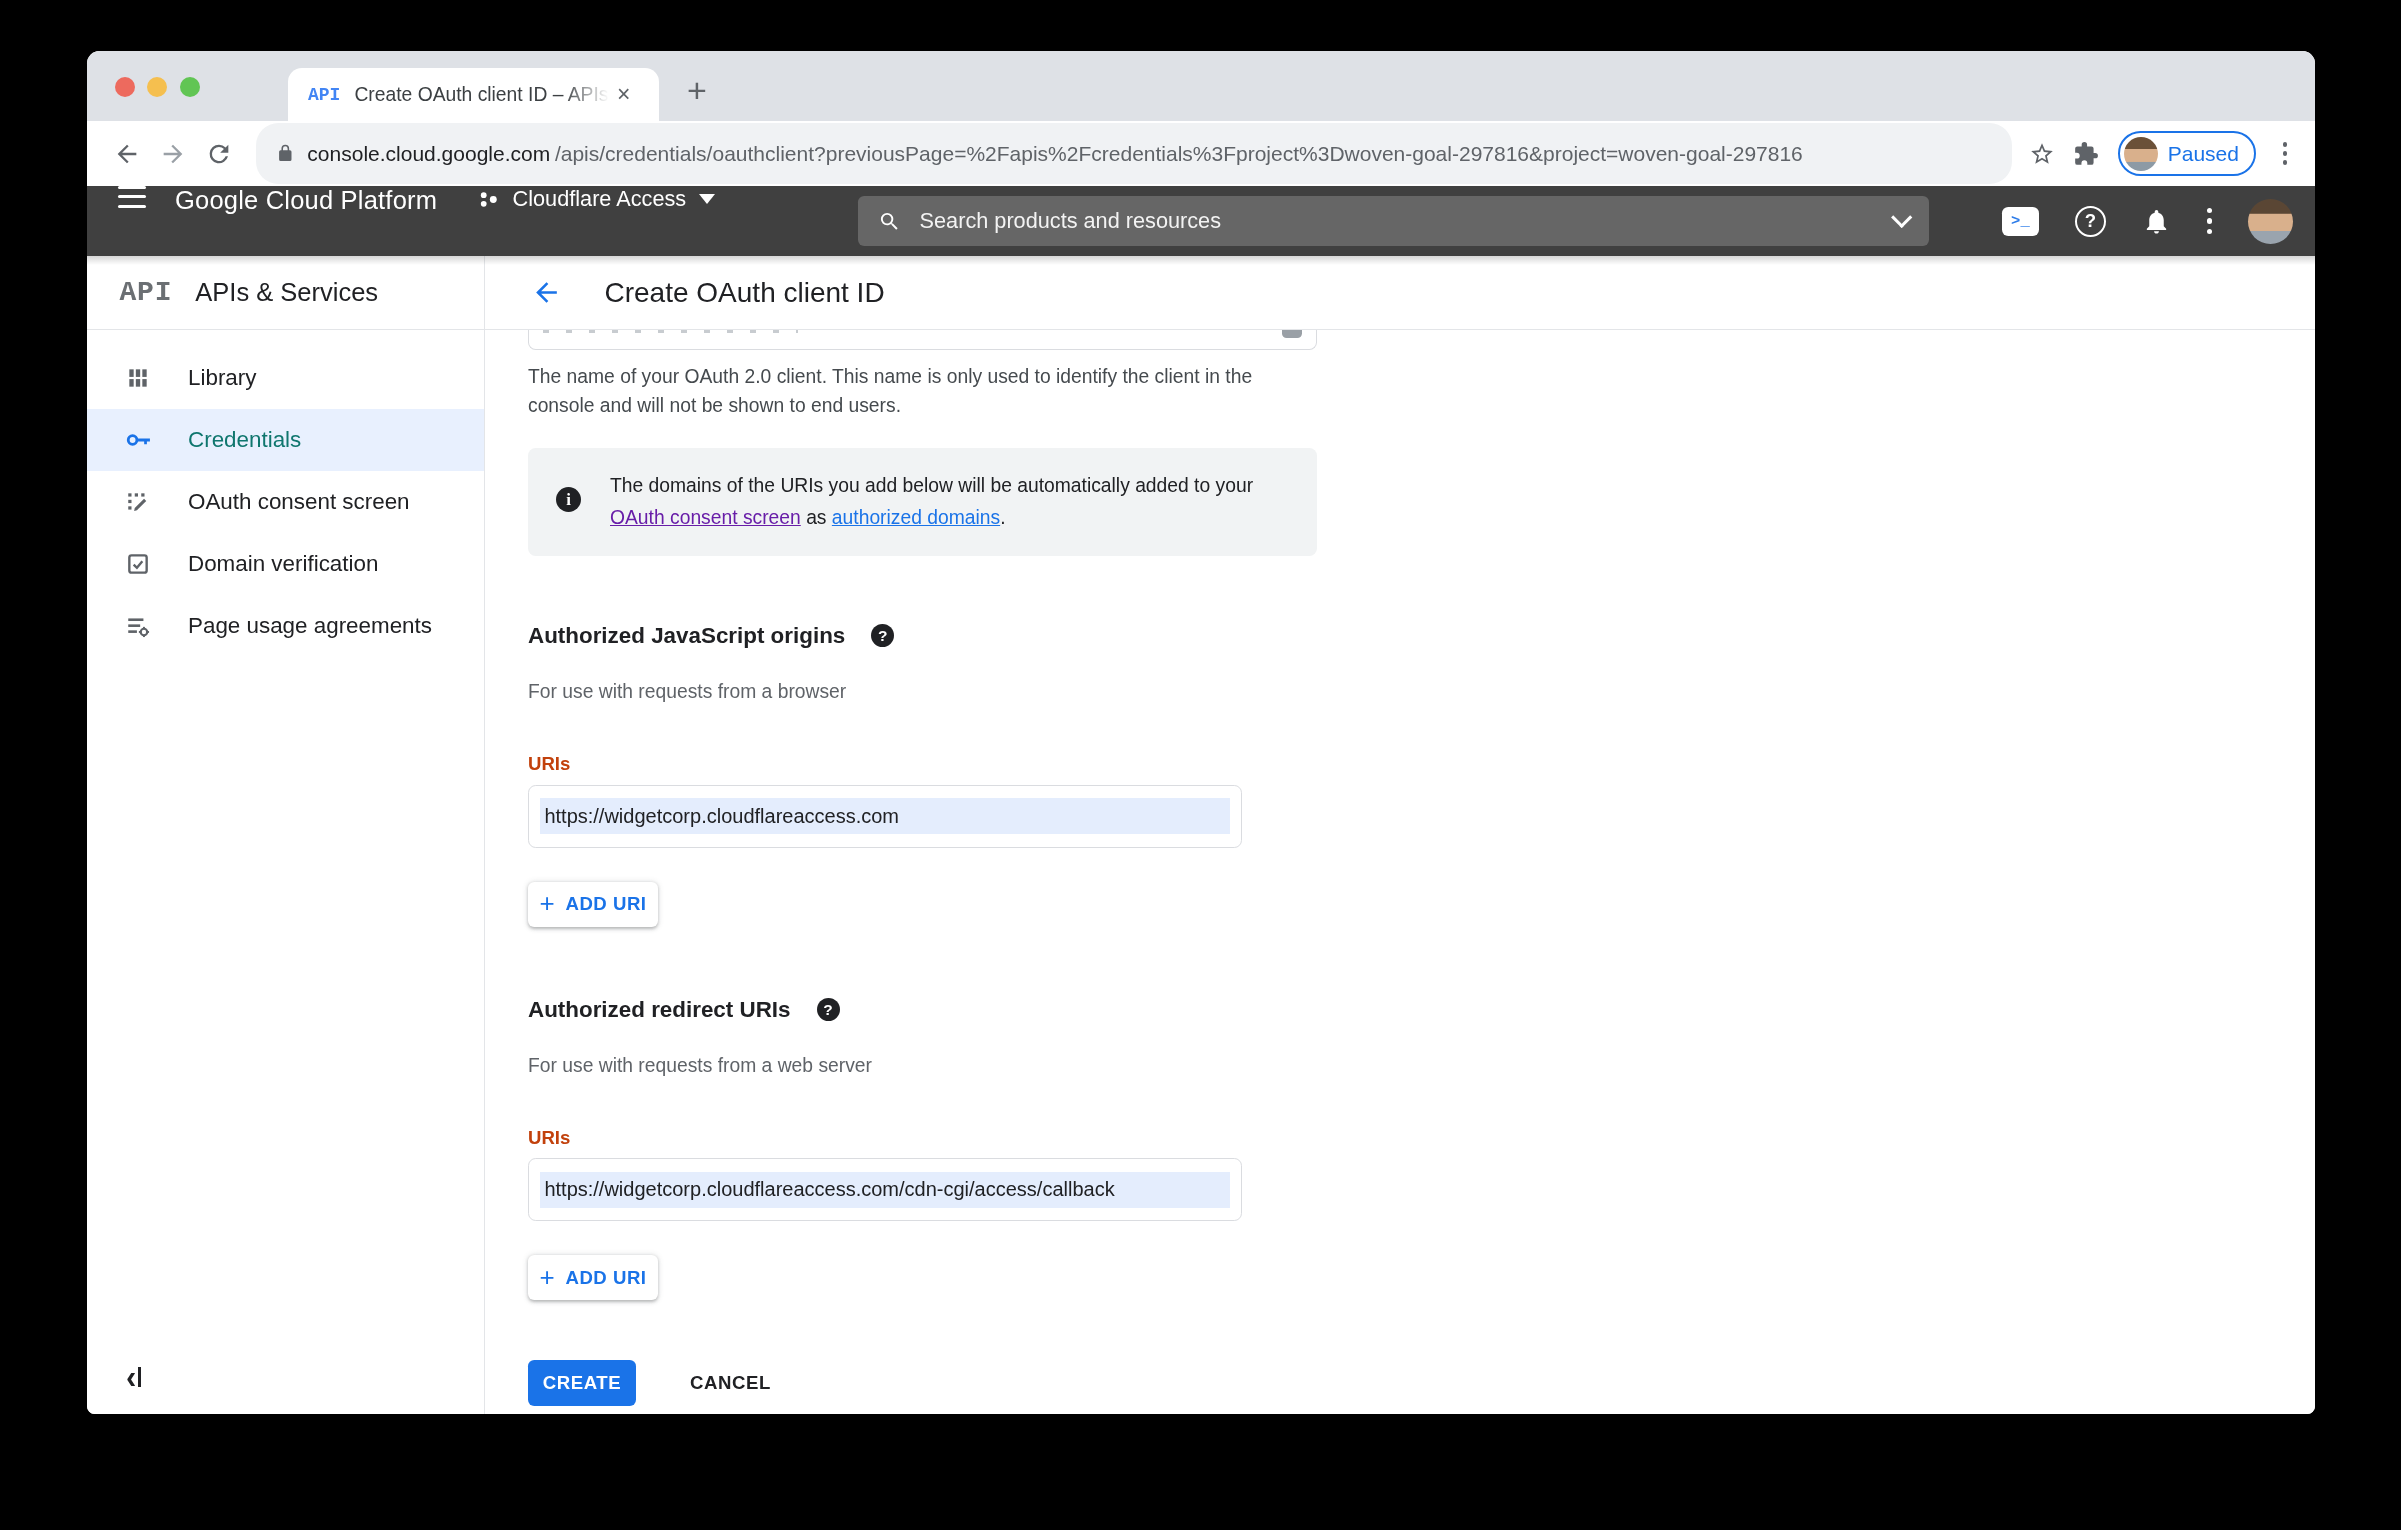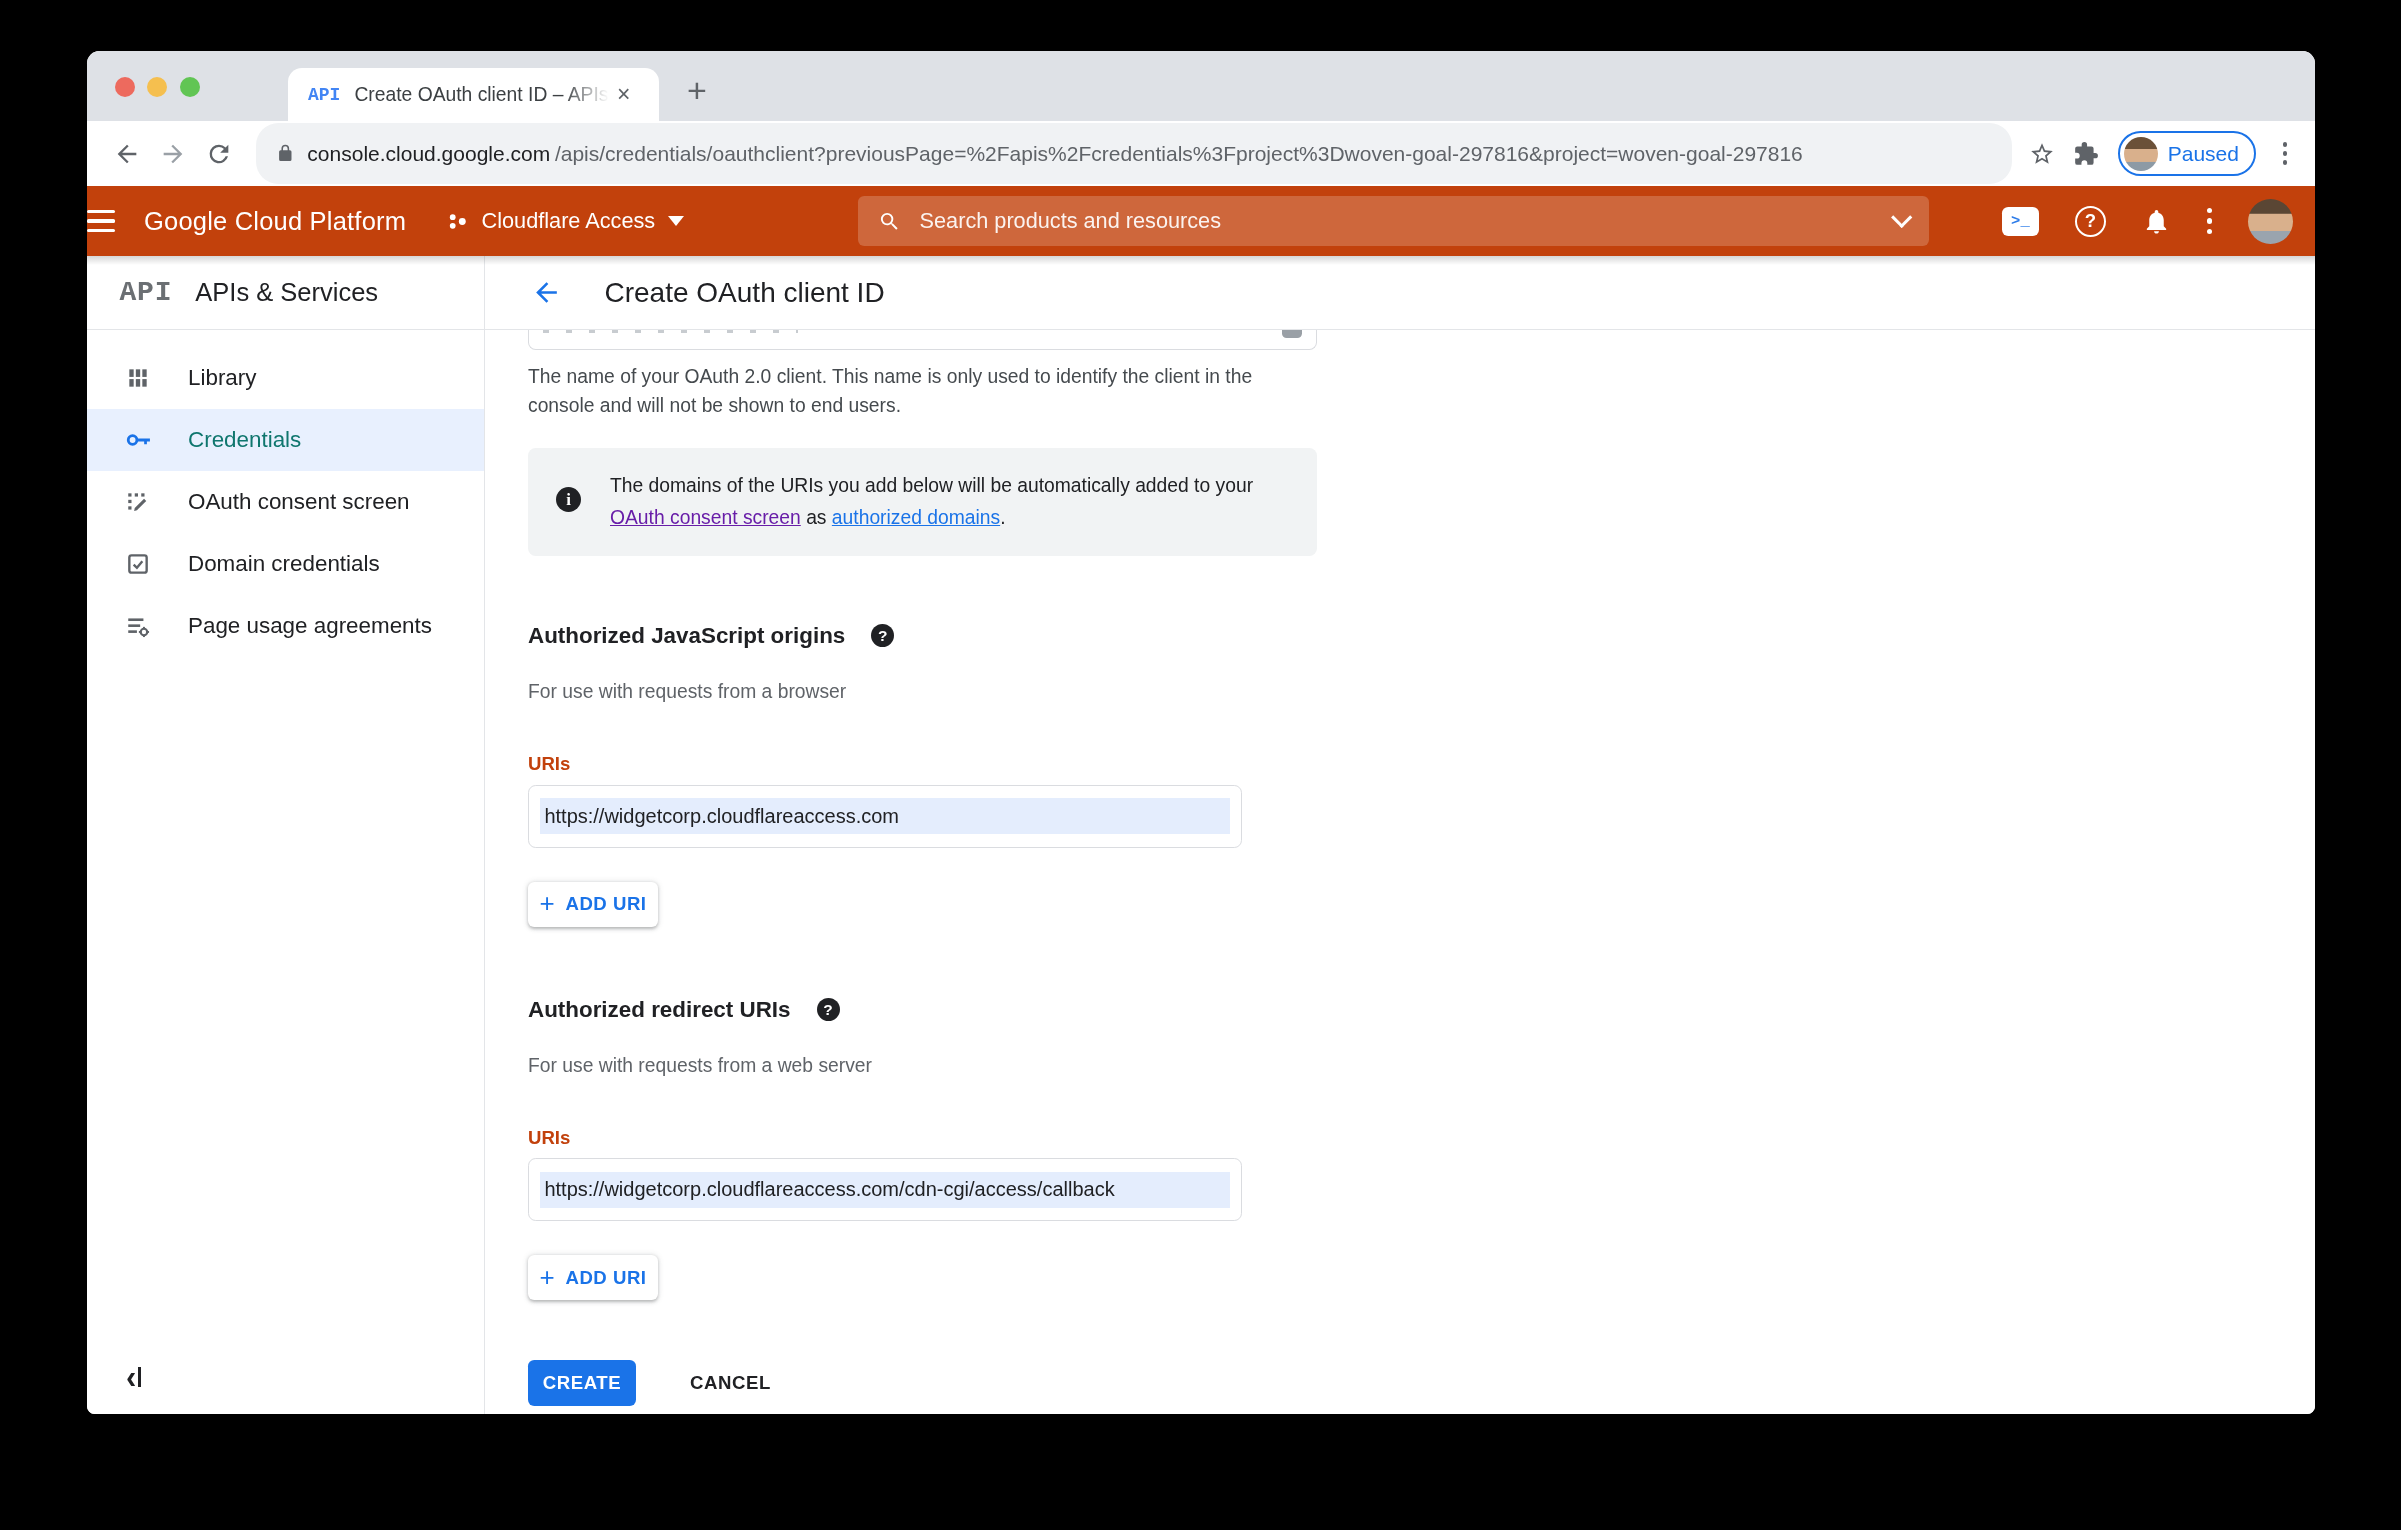--- a/index.html
+++ b/index.html
@@ -30,21 +30,21 @@
   .url-path{font-size:21px;color:#5f6368;margin-left:-7.7px;}
   .tb-right{display:flex;align-items:center;gap:18.6px;flex:none;}
   .tb-right svg{width:26px;height:26px;}
   .pill{display:flex;align-items:center;gap:9.3px;border:2.3px solid #1a73e8;border-radius:26px;padding:3.1px 15.5px 3.1px 4.6px;background:#fff;}
   .pill-avatar{width:34px;height:34px;border-radius:50%;background:linear-gradient(180deg,#6b5138 0 34%,#d9b08c 35% 72%,#8d9aa5 73% 100%);}
   .pill-label{font-size:21px;color:#1a73e8;}
   .kebab{display:flex;flex-direction:column;gap:4.6px;align-items:center;padding:0 7.7px;}
   .kebab i{width:4.6px;height:4.6px;border-radius:50%;background:#5f6368;}
 
   
-  .gcpbar{height:70px;background:#c2410c;position:relative;display:flex;align-items:center;flex:none;color:#fff;}
+  .gcpbar{height:70px;background:#404040;position:relative;display:flex;align-items:flex-start;padding-left:31px;flex:none;color:#fff;}
   .burger{display:flex;flex-direction:column;gap:6.2px;width:28px;cursor:default;}
   .burger i{height:3.1px;background:#fff;border-radius:1.5px;}
   .brand{font-size:25.5px;color:#fff;margin-left:29px;letter-spacing:0.2px;white-space:nowrap;}
   .proj{display:flex;align-items:center;margin-left:40px;gap:12.4px;}
   .proj svg{width:23px;height:23px;}
   .proj-label{font-size:21.7px;color:#fff;white-space:nowrap;}
   .caret{width:0;height:0;border-left:8.5px solid transparent;border-right:8.5px solid transparent;border-top:10px solid #fff;}
   .searchbar{position:absolute;left:771px;top:10px;width:1071px;height:50px;background:rgba(255,255,255,.2);border-radius:6.2px;display:flex;align-items:center;padding:0 20px;box-sizing:border-box;gap:18.6px;}
   .searchbar svg{width:23px;height:23px;flex:none;}
   .search-ph{font-size:21.7px;color:rgba(255,255,255,.92);flex:1;}
@@ -254,21 +254,21 @@
             </span>
             <span class="item-label">OAuth consent screen</span>
           </div>
           <div class="item">
             <span class="item-ic">
               <svg viewBox="0 0 24 24" fill="none" stroke="currentColor" stroke-width="2.2">
                   <rect x="4" y="4" width="16" height="16" rx="2"></rect>
                   <path d="M8 12.5l3 3 5-6"></path>
                 </svg>
             </span>
-            <span class="item-label">Domain credentials</span>
+            <span class="item-label">Domain verification</span>
           </div>
           <div class="item">
             <span class="item-ic">
               <svg viewBox="0 0 24 24" fill="currentColor">
                   <rect x="3" y="5" width="14" height="2.4"></rect>
                   <rect x="3" y="10.5" width="11" height="2.4"></rect>
                   <rect x="3" y="16" width="8" height="2.4"></rect>
                   <circle cx="17.5" cy="17.5" r="3" fill="none" stroke="currentColor" stroke-width="2"></circle>
                   <rect x="16.6" y="12.8" width="1.8" height="2"></rect>
                   <rect x="16.6" y="20.2" width="1.8" height="2"></rect>

